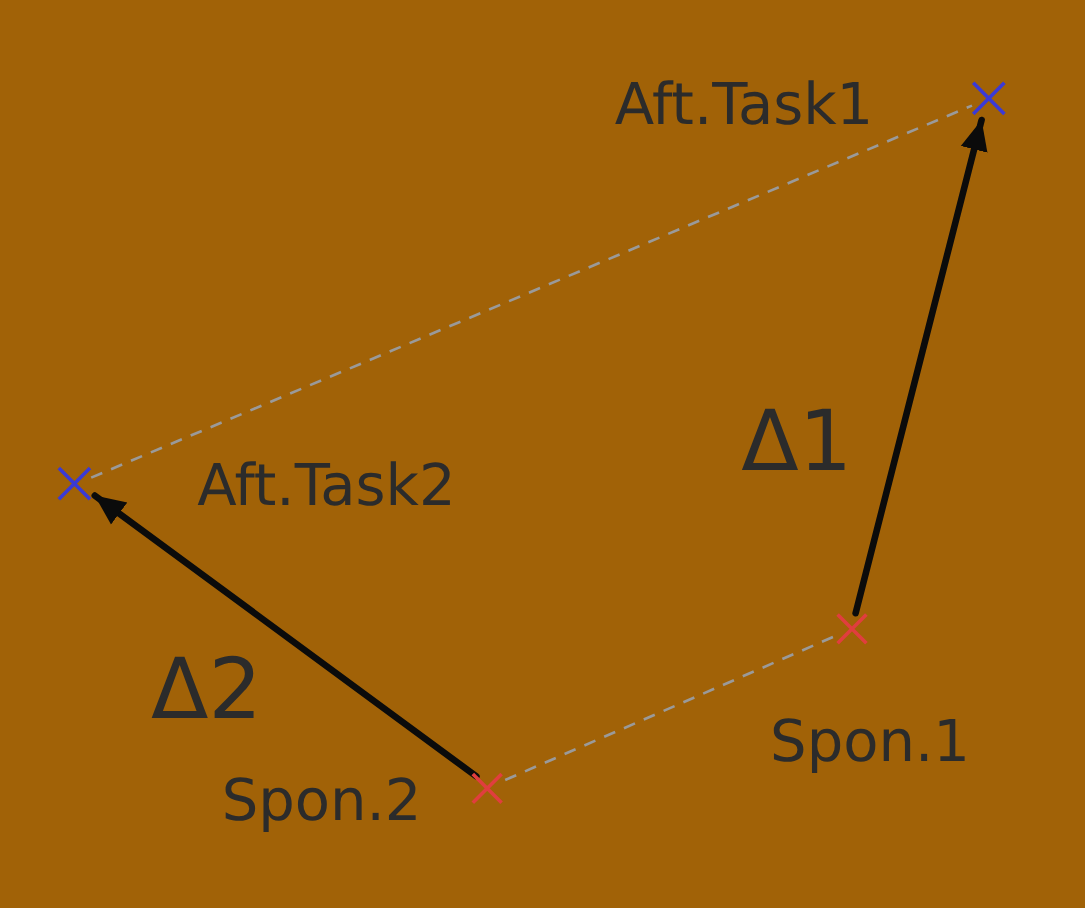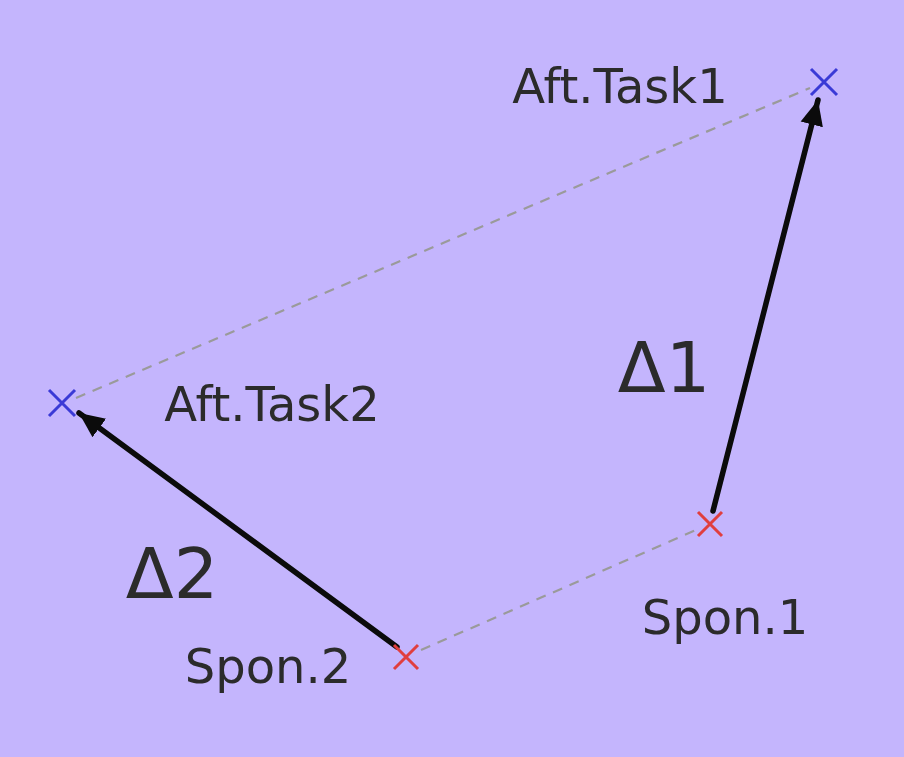--- a/index.html
+++ b/index.html
@@ -5,21 +5,21 @@
   
   html, body {
     margin: 0;
     padding: 0;
     background: #ffffff;
   }
   .canvas {
     position: relative;
     width: 904px;
     height: 757px;
-    background: #c4b5fd;
+    background: #a16207;
     overflow: hidden;
     font-family: "DejaVu Sans", sans-serif;
   }
   .canvas svg {
     position: absolute;
     left: 0;
     top: 0;
   }
   .canvas text {
     font-family: "DejaVu Sans", sans-serif;

